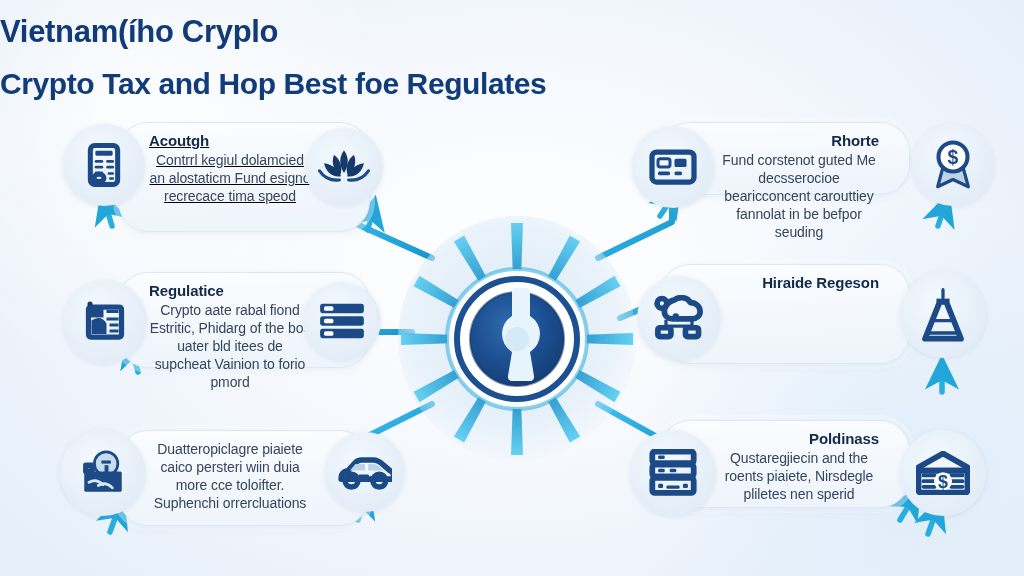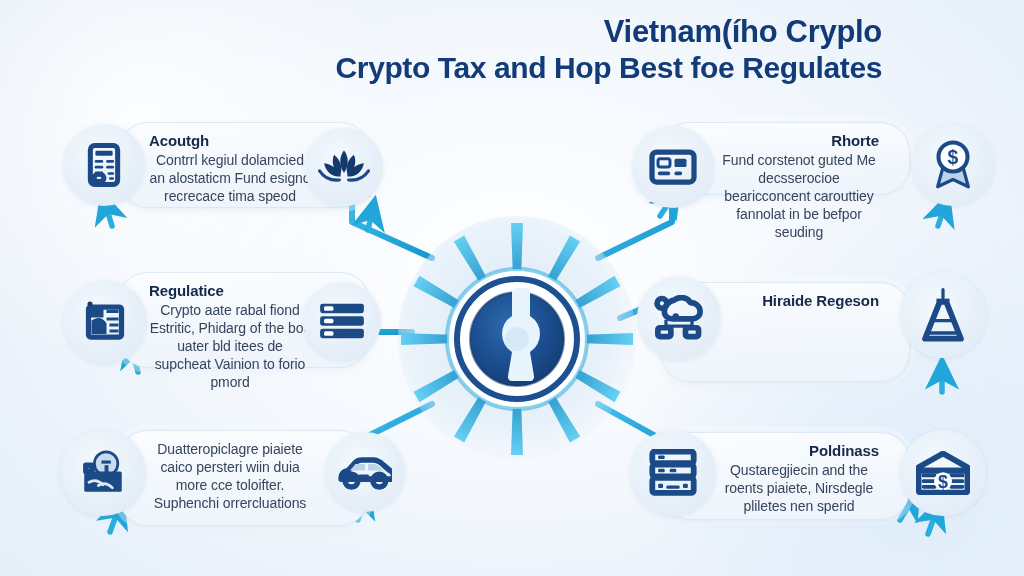--- a/index.html
+++ b/index.html
@@ -39,38 +39,38 @@
     border-radius: 50%;
     background: radial-gradient(circle, rgba(221,236,250,0.8) 0%, rgba(221,236,250,0) 70%);
     pointer-events: none;
   }
 
   
   .title-block {
     position: absolute;
     left: 0; top: 14px;
     width: 882px;
-    text-align: right;
+    text-align: left;
     z-index: 30;
     line-height: 1.14;
   }
   .title-line1 {
     font-size: 31px;
     font-weight: bold;
     color: #113a76;
     letter-spacing: -0.3px;
     white-space: nowrap;
   }
   .title-line2 {
     font-size: 30px;
     font-weight: bold;
     color: #123c79;
     letter-spacing: -0.4px;
     white-space: nowrap;
-    margin-top: 2px;
+    margin-top: 18px;
   }
 
   
   .hub {
     position: absolute;
     left: 392px; top: 214px;
     width: 250px; height: 250px;
     z-index: 12;
   }
   .hub-halo {
@@ -246,21 +246,21 @@
       <circle cx="125" cy="125" r="47" fill="url(#coreG)"></circle>
       <circle cx="125" cy="125" r="47" fill="none" stroke="#0f3463" stroke-width="2" opacity="0.55"></circle>
 
       <g fill="#e8f4fb">
         <path d="M116,78 h18 a4,4 0 0 1 4,4 v24 a22,22 0 0 1 10,18 a22,22 0 0 1 -10,18 l4,24 a4,4 0 0 1 -4,5 h-18 a4,4 0 0 1 -4,-5 l4,-24 a22,22 0 0 1 -10,-18 a22,22 0 0 1 10,-18 v-24 a4,4 0 0 1 4,-4 z" transform="translate(0,-4)"></path>
       </g>
       <circle cx="125" cy="125" r="12" fill="#cfe6f4" opacity="0.75"></circle>
     </svg>
   </div>
 
-  <div class="card left" style="left:118px; top:122px; width:252px; height:86px;">
+  <div class="card left" style="left:118px; top:122px; width:252px; height:110px;text-decoration:underline;">
     <div class="card-head">Acoutgh</div>
     <div class="card-body">Contrrl kegiul dolamcied an alostaticm Fund esigno recrecace tima speod</div>
   </div>
   <div class="badge" style="left:63px; top:124px; width:82px; height:82px;">
     <svg width="46" height="46" viewBox="0 0 64 64">
       <rect x="13" y="5" width="38" height="54" rx="6" class="stroke-ink" stroke-width="4"></rect>
       <rect x="20" y="12" width="24" height="7" rx="2" class="ink"></rect>
       <rect x="19" y="25" width="12" height="4" rx="2" class="ink"></rect>
       <rect x="35" y="25" width="11" height="4" rx="2" class="ink"></rect>
       <rect x="19" y="33" width="12" height="4" rx="2" class="ink"></rect>
@@ -354,21 +354,21 @@
     </svg>
   </div>
   <div class="badge" style="left:912px; top:124px; width:82px; height:82px;">
     <svg width="44" height="50" viewBox="0 0 54 62">
       <path d="M15,32 L8,58 l19,-9 l19,9 l-7,-26 z" fill="#bdd3e8" stroke="#1b4a87" stroke-width="4" stroke-linejoin="round"></path>
       <circle cx="27" cy="21" r="18" fill="#ffffff" stroke="#1b4a87" stroke-width="5"></circle>
       <text x="27" y="30" text-anchor="middle" font-family="Liberation Sans, sans-serif" font-size="24" font-weight="bold" fill="#1b4a87">$</text>
     </svg>
   </div>
 
-  <div class="card right" style="left:660px; top:282px; width:250px; height:100px;">
+  <div class="card right" style="left:660px; top:264px; width:250px; height:100px;">
     <div class="card-head">Hiraide Regeson</div>
   </div>
   <div class="badge" style="left:637px; top:276px; width:84px; height:84px;">
     <svg width="52" height="46" viewBox="0 0 64 56">
       <circle cx="11" cy="10" r="6" class="stroke-ink" stroke-width="4"></circle>
       <path d="M26,6 c6,-5 16,-4 20,3 c7,0 12,5 12,11 c0,5 -4,9 -10,9 h-24 c-6,0 -10,-4 -10,-9 c0,-7 6,-13 12,-14 z" class="stroke-ink" stroke-width="4"></path>
       <path d="M16,30 v10 M48,30 v10 M16,38 h32" fill="none" stroke="#1b4a87" stroke-width="4"></path>
       <rect x="6" y="40" width="16" height="11" rx="2.5" class="stroke-ink" stroke-width="4"></rect>
       <rect x="40" y="40" width="16" height="11" rx="2.5" class="stroke-ink" stroke-width="4"></rect>
       <circle cx="28" cy="26" r="4" class="ink"></circle>
@@ -377,21 +377,21 @@
   <div class="badge" style="left:900px; top:272px; width:86px; height:86px;">
     <svg width="46" height="54" viewBox="0 0 56 66">
       <path d="M28,2 v10" stroke="#1b4a87" stroke-width="4" stroke-linecap="round"></path>
       <path d="M20,13 h16 v4 h-16 z" class="ink"></path>
       <path d="M24,17 L6,62 h44 L32,17 z" class="stroke-ink" stroke-width="4.5"></path>
       <path d="M17,40 h22" stroke="#1b4a87" stroke-width="4" stroke-linecap="round"></path>
       <path d="M11,55 h34" stroke="#1b4a87" stroke-width="4" stroke-linecap="round"></path>
     </svg>
   </div>
 
-  <div class="card right" style="left:660px; top:432px; width:250px; height:88px;">
+  <div class="card right" style="left:660px; top:420px; width:250px; height:88px;">
     <div class="card-head">Poldinass</div>
     <div class="card-body">Qustaregjiecin and the roents piaiete, Nirsdegle pliletes nen sperid</div>
   </div>
   <div class="badge" style="left:630px; top:430px; width:86px; height:86px;">
     <svg width="50" height="48" viewBox="0 0 60 58">
       <rect x="5" y="3" width="50" height="14" rx="3" class="stroke-ink" stroke-width="4"></rect>
       <rect x="12" y="8" width="8" height="4" rx="1.5" class="ink"></rect>
       <rect x="5" y="19" width="50" height="14" rx="3" class="stroke-ink" stroke-width="4"></rect>
       <rect x="12" y="24" width="8" height="4" rx="1.5" class="ink"></rect>
       <rect x="26" y="24" width="8" height="4" rx="1.5" class="ink"></rect>

